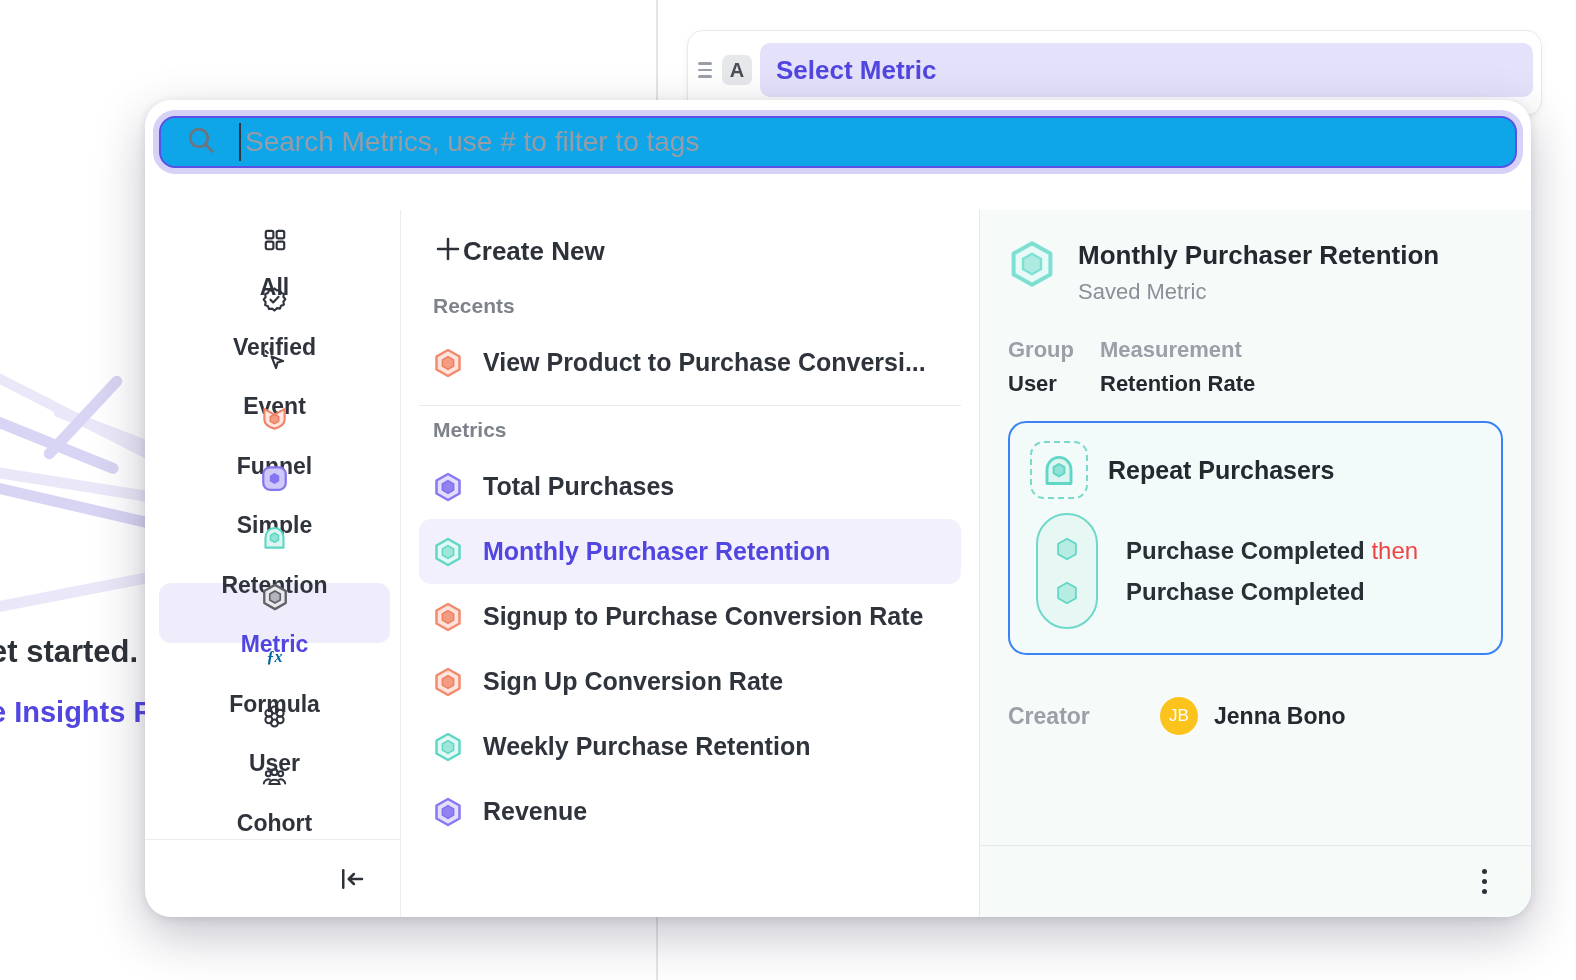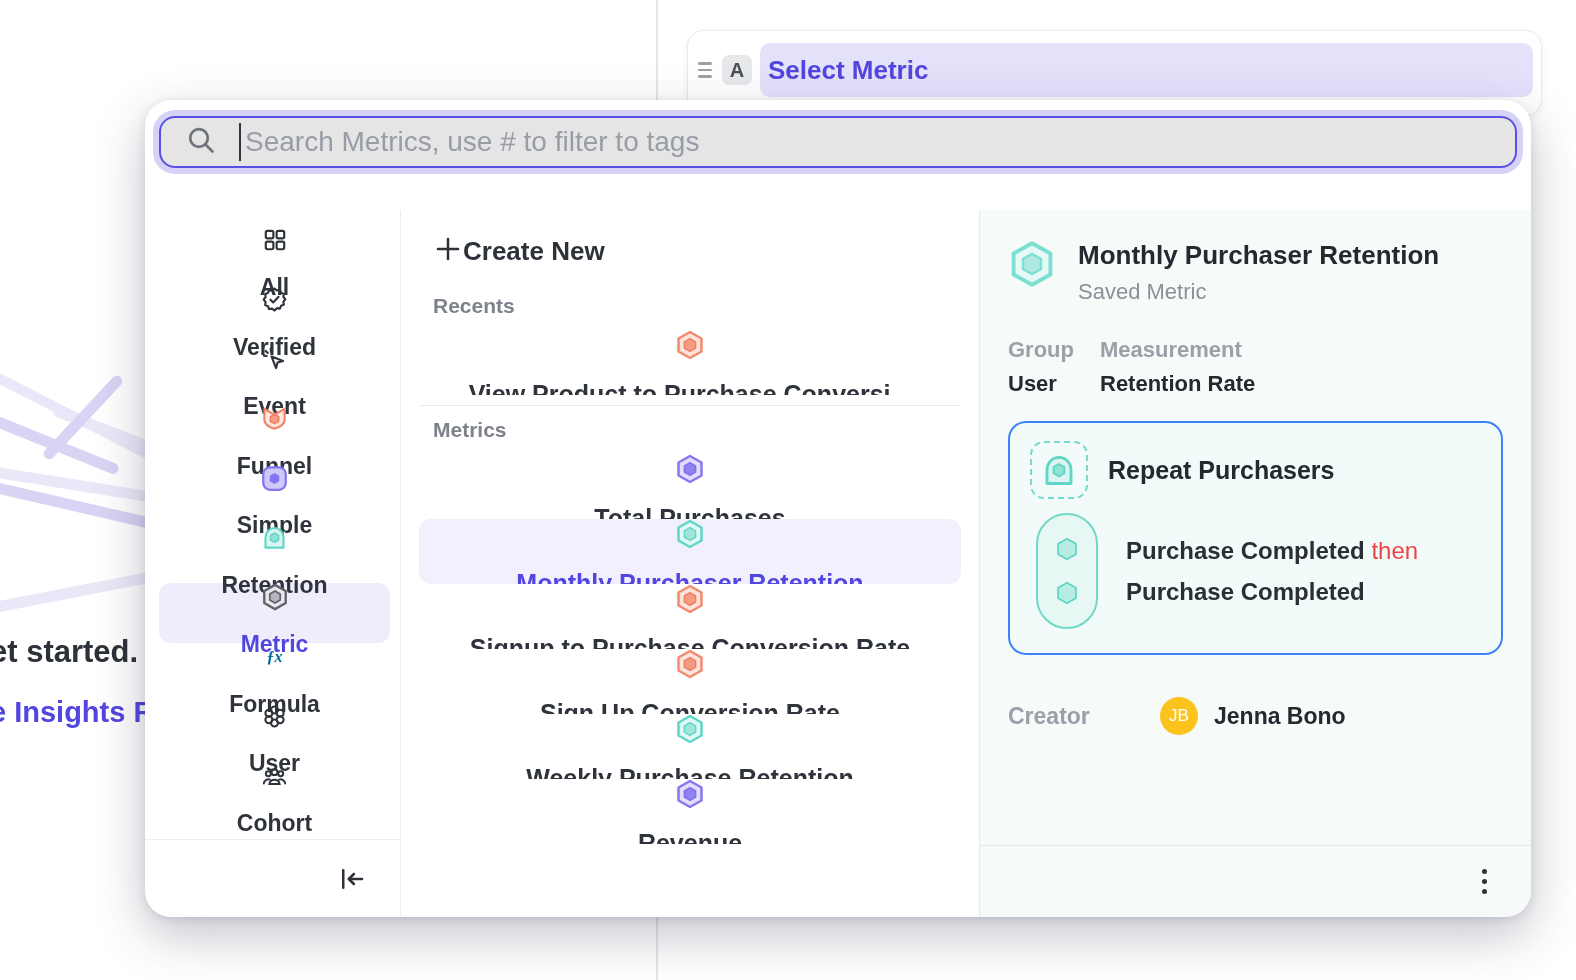--- a/index.html
+++ b/index.html
@@ -18,31 +18,31 @@
   
   .top-card { position:absolute; left:687px; top:30px; width:855px; height:86px;
     background:#ffffff; border:1px solid #e9eaec; border-radius:16px;
     box-shadow:0 2px 6px rgba(30,30,50,.06); }
   .top-card-row { position:absolute; left:8px; top:0; right:8px; height:78px; display:flex; align-items:center; }
   .drag-handle { width:20px; display:flex; flex-direction:column; gap:4px; margin-left:2px; cursor:grab; }
   .drag-handle span { display:block; height:2.5px; width:14px; background:#9aa0a8; border-radius:2px; }
   .series-badge { width:30px; height:30px; margin-left:4px; border-radius:7px; background:#e7e8ea;
     color:#4a4e57; font-weight:700; font-size:20px; display:flex; align-items:center; justify-content:center; }
   .metric-pill { flex:1; margin-left:8px; height:54px; background:#e4e1fb; border-radius:10px;
-    display:flex; align-items:center; padding-left:8px; cursor:pointer; }
+    display:flex; align-items:center; padding-left:16px; cursor:pointer; }
   .metric-pill-label { color:#5246e0; font-size:26px; font-weight:700; }
 
   
   .modal { position:absolute; left:145px; top:100px; width:1386px; height:817px;
     background:#ffffff; border-radius:26px; box-shadow:0 18px 50px rgba(40,40,70,.28), 0 2px 8px rgba(40,40,70,.12);
     overflow:hidden; }
 
   
   .search-wrap { position:absolute; left:14px; right:14px; top:16px; height:52px;
-    border:2.5px solid #5b50e4; border-radius:16px; background:#e5e5e5;
+    border:2.5px solid #5b50e4; border-radius:16px; background:#0ea5e9;
     box-shadow:0 0 0 6px #d6d1f6; display:flex; align-items:center; }
   .search-icon { margin-left:24px; flex:0 0 auto; }
   .search-caret { width:2px; height:38px; background:#30343c; margin-left:22px; }
   .search-input { flex:1; border:none; outline:none; font-size:28px; color:#2d3138;
     font-family:"Liberation Sans", sans-serif; margin-left:4px; background:transparent; }
   .search-input::placeholder { color:#979ca5; }
 
   
   .modal-body { position:absolute; left:0; right:0; top:110px; bottom:0; display:flex; }
 
@@ -57,21 +57,21 @@
   .fx-glyph { font-family:Liberation Serif, serif; font-style:italic; font-size:16px; font-weight:600; color:#0369a1; }
   .sidebar-footer { position:absolute; left:0; right:0; bottom:0; height:78px; border-top:1px solid #ededef;
     display:flex; align-items:center; justify-content:flex-end; padding-right:28px; }
   .collapse-btn { width:40px; height:40px; display:flex; align-items:center; justify-content:center; cursor:pointer; border-radius:8px; }
 
   
   .list-col { width:578px; flex:0 0 auto; position:relative; padding:12px 18px 0 18px; }
   .create-new { height:58px; display:flex; align-items:center; padding:0 14px; cursor:pointer; border-radius:12px; }
   .create-new .lbl { font-size:26px; font-weight:700; color:#2d3138; }
   .section-label { font-size:21px; font-weight:600; color:#7d828b; padding:0 14px; margin-top:12px; }
-  .list-item { height:65px; display:flex; align-items:center; gap:20px; padding:0 14px; border-radius:12px; cursor:pointer;flex-direction:column; }
+  .list-item { height:65px; display:flex; align-items:center; gap:20px; padding:0 14px; border-radius:12px; cursor:pointer; }
   .list-item .lbl { font-size:25px; font-weight:600; color:#2f333b; white-space:nowrap; overflow:hidden; }
   .list-item.selected { background:#f2f0fd; }
   .list-item.selected .lbl { color:#5246e0; }
   .list-divider { height:1px; background:#e9eaec; margin:10px 0 4px 0; }
   .hex-icon { width:30px; height:30px; flex:0 0 auto; }
 
   
   .detail { flex:1; background:#f6faf9; border-left:1px solid #e7eae9; position:relative; padding:30px 28px 0 28px; }
   .detail-header { display:flex; gap:22px; }
   .detail-title { font-size:26px; font-weight:700; color:#24282f; }

